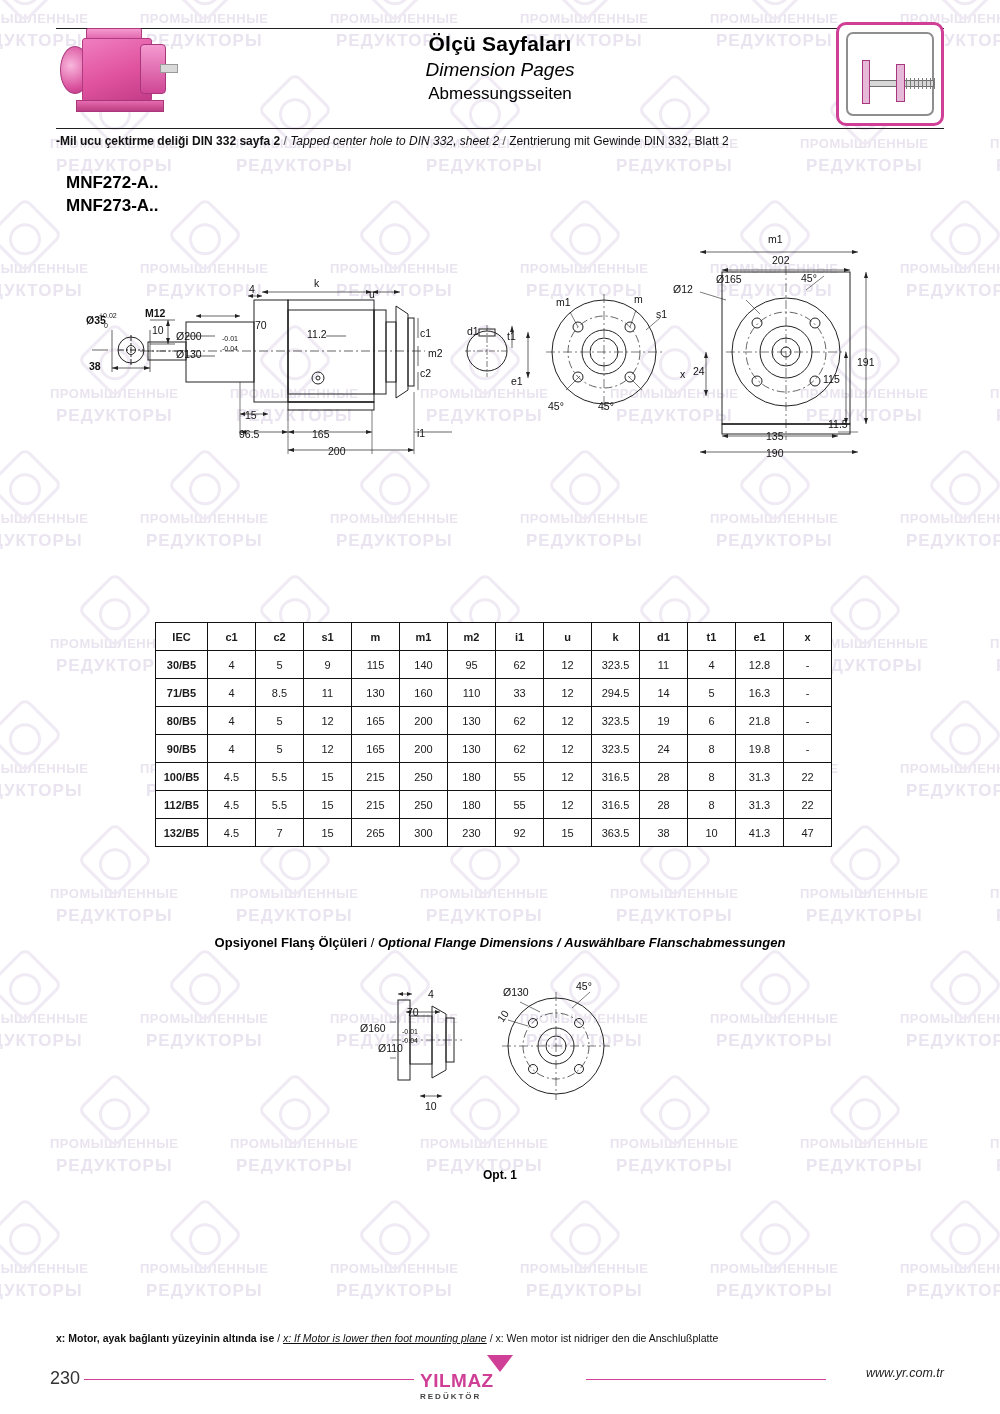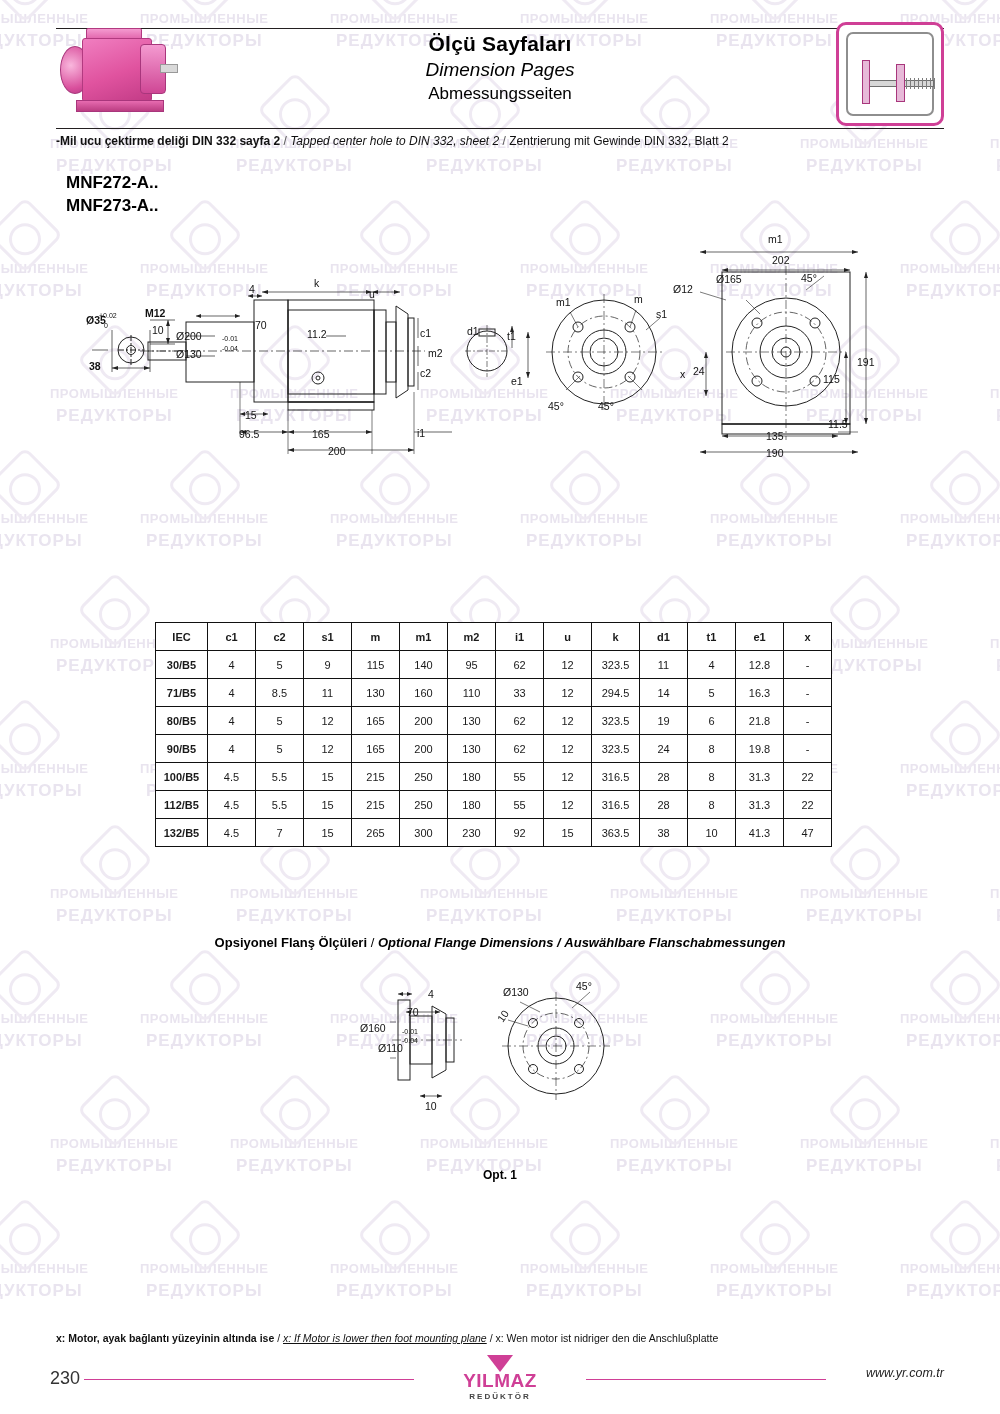--- a/index.html
+++ b/index.html
@@ -202,21 +202,21 @@
   }
   .foot-rule-l {
     position:absolute; left:84px; top:1379px; width:330px;
     border-top:1.5px solid #cf3f96;
   }
   .foot-rule-r {
     position:absolute; left:586px; top:1379px; width:240px;
     border-top:1.5px solid #cf3f96;
   }
   .logo {
-    position:absolute; left:420px; top:1355px; width:160px; text-align:center;
+    position:absolute; left:420px; top:1355px; width:160px; 
   }
   .logo-mark {
     width:0;height:0;margin:0 auto;
     border-left:13px solid transparent;
     border-right:13px solid transparent;
     border-top:17px solid #cf3f96;
   }
   .logo-name { font-size:19px; font-weight:700; color:#cf3f96; letter-spacing:0.5px; margin-top:-2px;}
   .logo-sub { font-size:8px; font-weight:700; color:#444; letter-spacing:2px; }
   .weburl {

